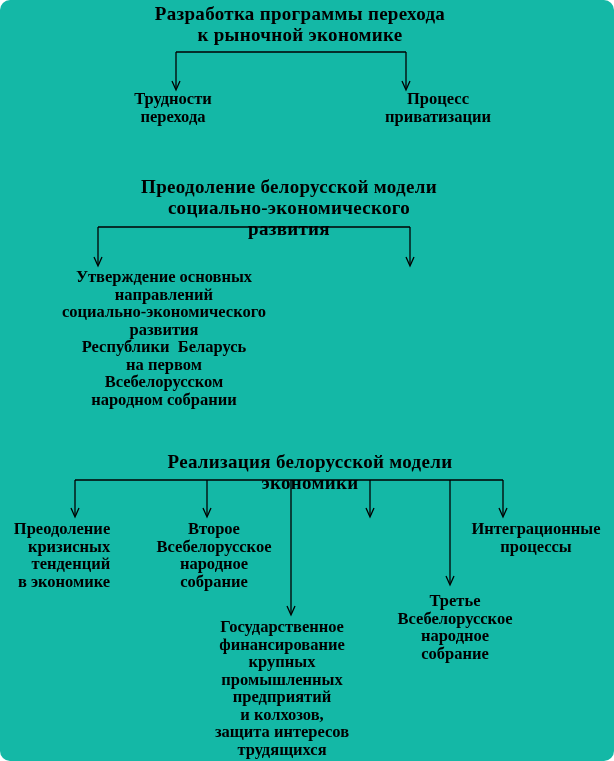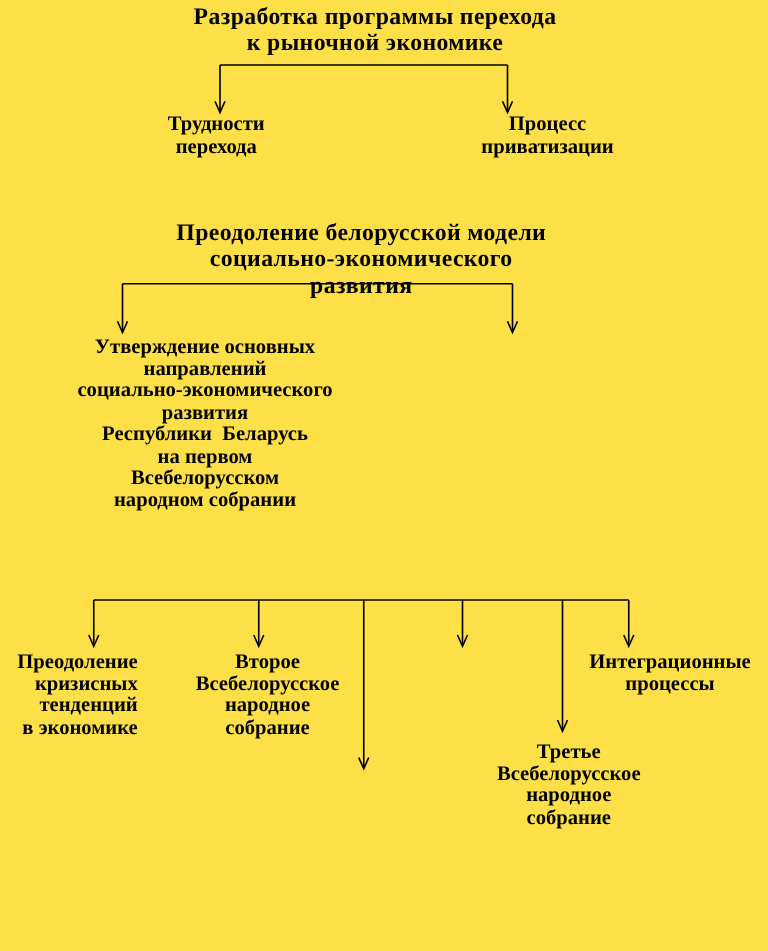--- a/index.html
+++ b/index.html
@@ -4,24 +4,25 @@
 <style>
   html, body {
     margin: 0;
     padding: 0;
     background: #ffffff;
   }
   .canvas {
     position: relative;
     width: 614px;
     height: 761px;
-    background: #fde047;
+    background: #14b8a6;
     font-family: "Liberation Serif", "DejaVu Serif", serif;
     color: #000000;
     overflow: hidden;
+    border-radius: 10px;
   }
   .connectors {
     position: absolute;
     left: 0;
     top: 0;
     width: 614px;
     height: 761px;
   }
   .node, .sec-title {
     position: absolute;
@@ -92,28 +93,37 @@
 социально-экономического развития</div>
   <div class="node" style="left:164px; top:268px;">Утверждение основных
 направлений
 социально-экономического
 развития
 Республики  Беларусь
 на первом
 Всебелорусском
 народном собрании</div>
 
+  <div class="sec-title" style="left:310px; top:451px;">Реализация белорусской модели экономики</div>
   <div class="node" style="left:62px; top:520px;text-align:right;">Преодоление
 кризисных
 тенденций
 в экономике</div>
   <div class="node" style="left:214px; top:520px;">Второе
 Всебелорусское
 народное
 собрание</div>
+  <div class="node" style="left:282px; top:618px;">Государственное
+финансирование
+крупных
+промышленных
+предприятий
+и колхозов,
+защита интересов
+трудящихся</div>
   <div class="node" style="left:455px; top:592px;">Третье
 Всебелорусское
 народное
 собрание</div>
   <div class="node" style="left:536px; top:520px;">Интеграционные
 процессы</div>
 
 </div>
 
 </body></html>

